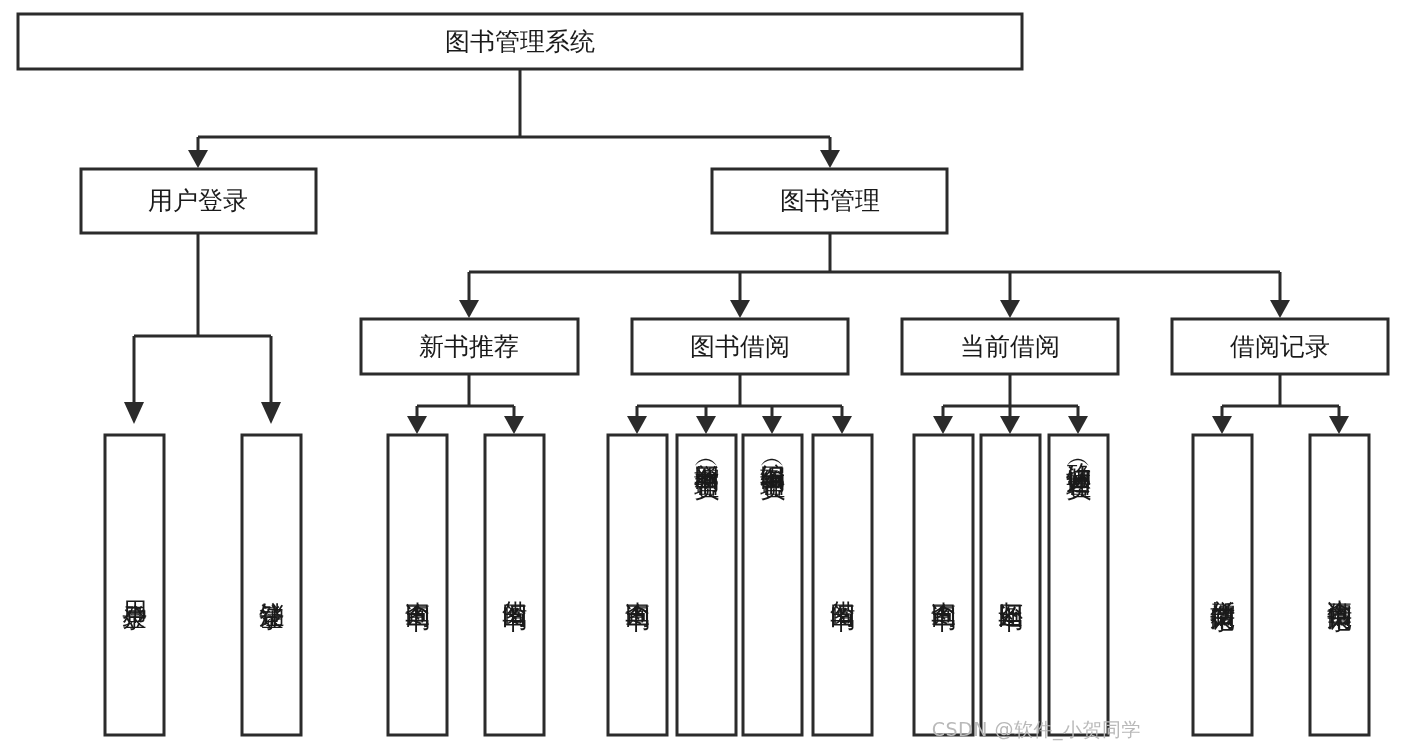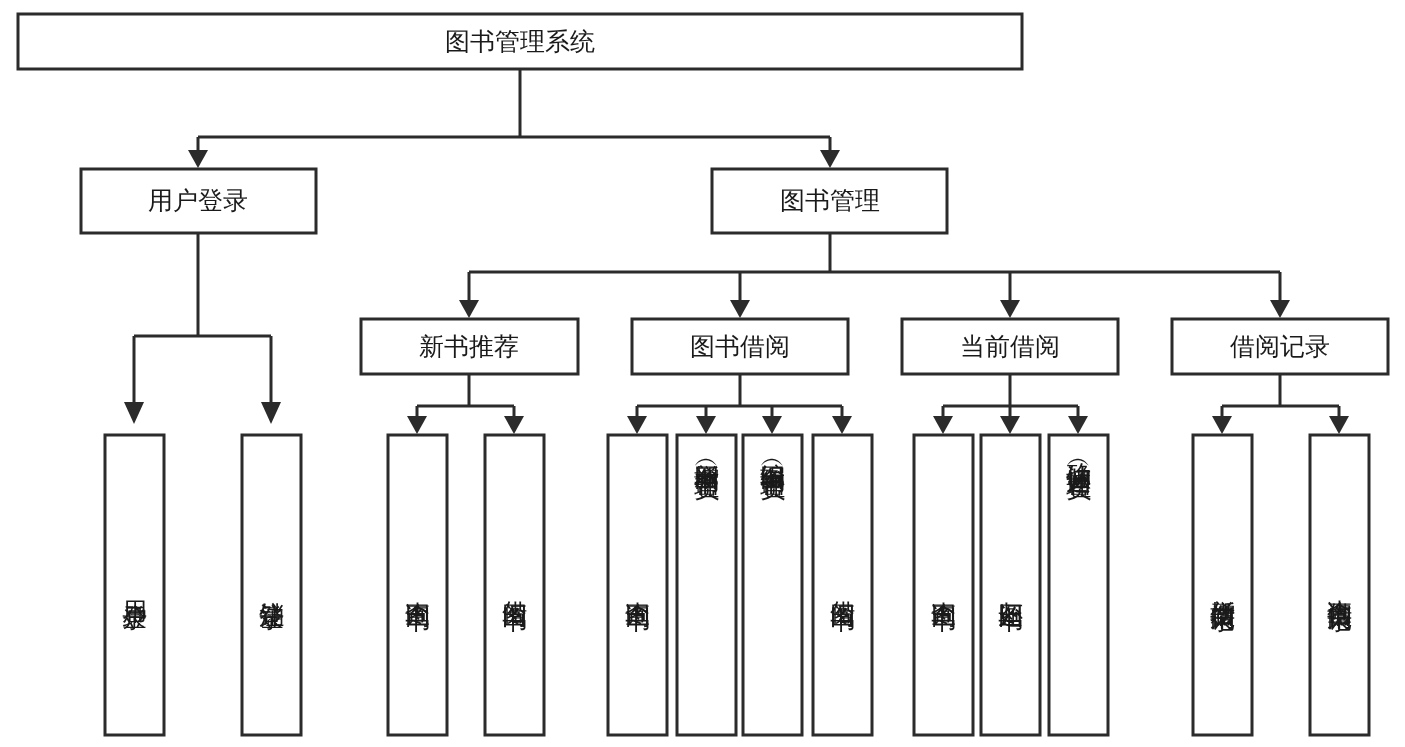--- a/index.html
+++ b/index.html
@@ -242,13 +242,14 @@
     <span class="leaf-label" style="margin-top:8px;">确认归还（管理员）</span>
   </div>
 
   <div class="leaf-label-wrap" style="left:1193px; top:435px; width:59px; height:300px;">
     <span class="leaf-label">新增借阅记录</span>
   </div>
   <div class="leaf-label-wrap" style="left:1310px; top:435px; width:59px; height:300px;">
     <span class="leaf-label">查询借阅记录</span>
   </div>
 
+  <div id="watermark">CSDN @软件_小贺同学</div>
 </div>
 
 </body></html>

